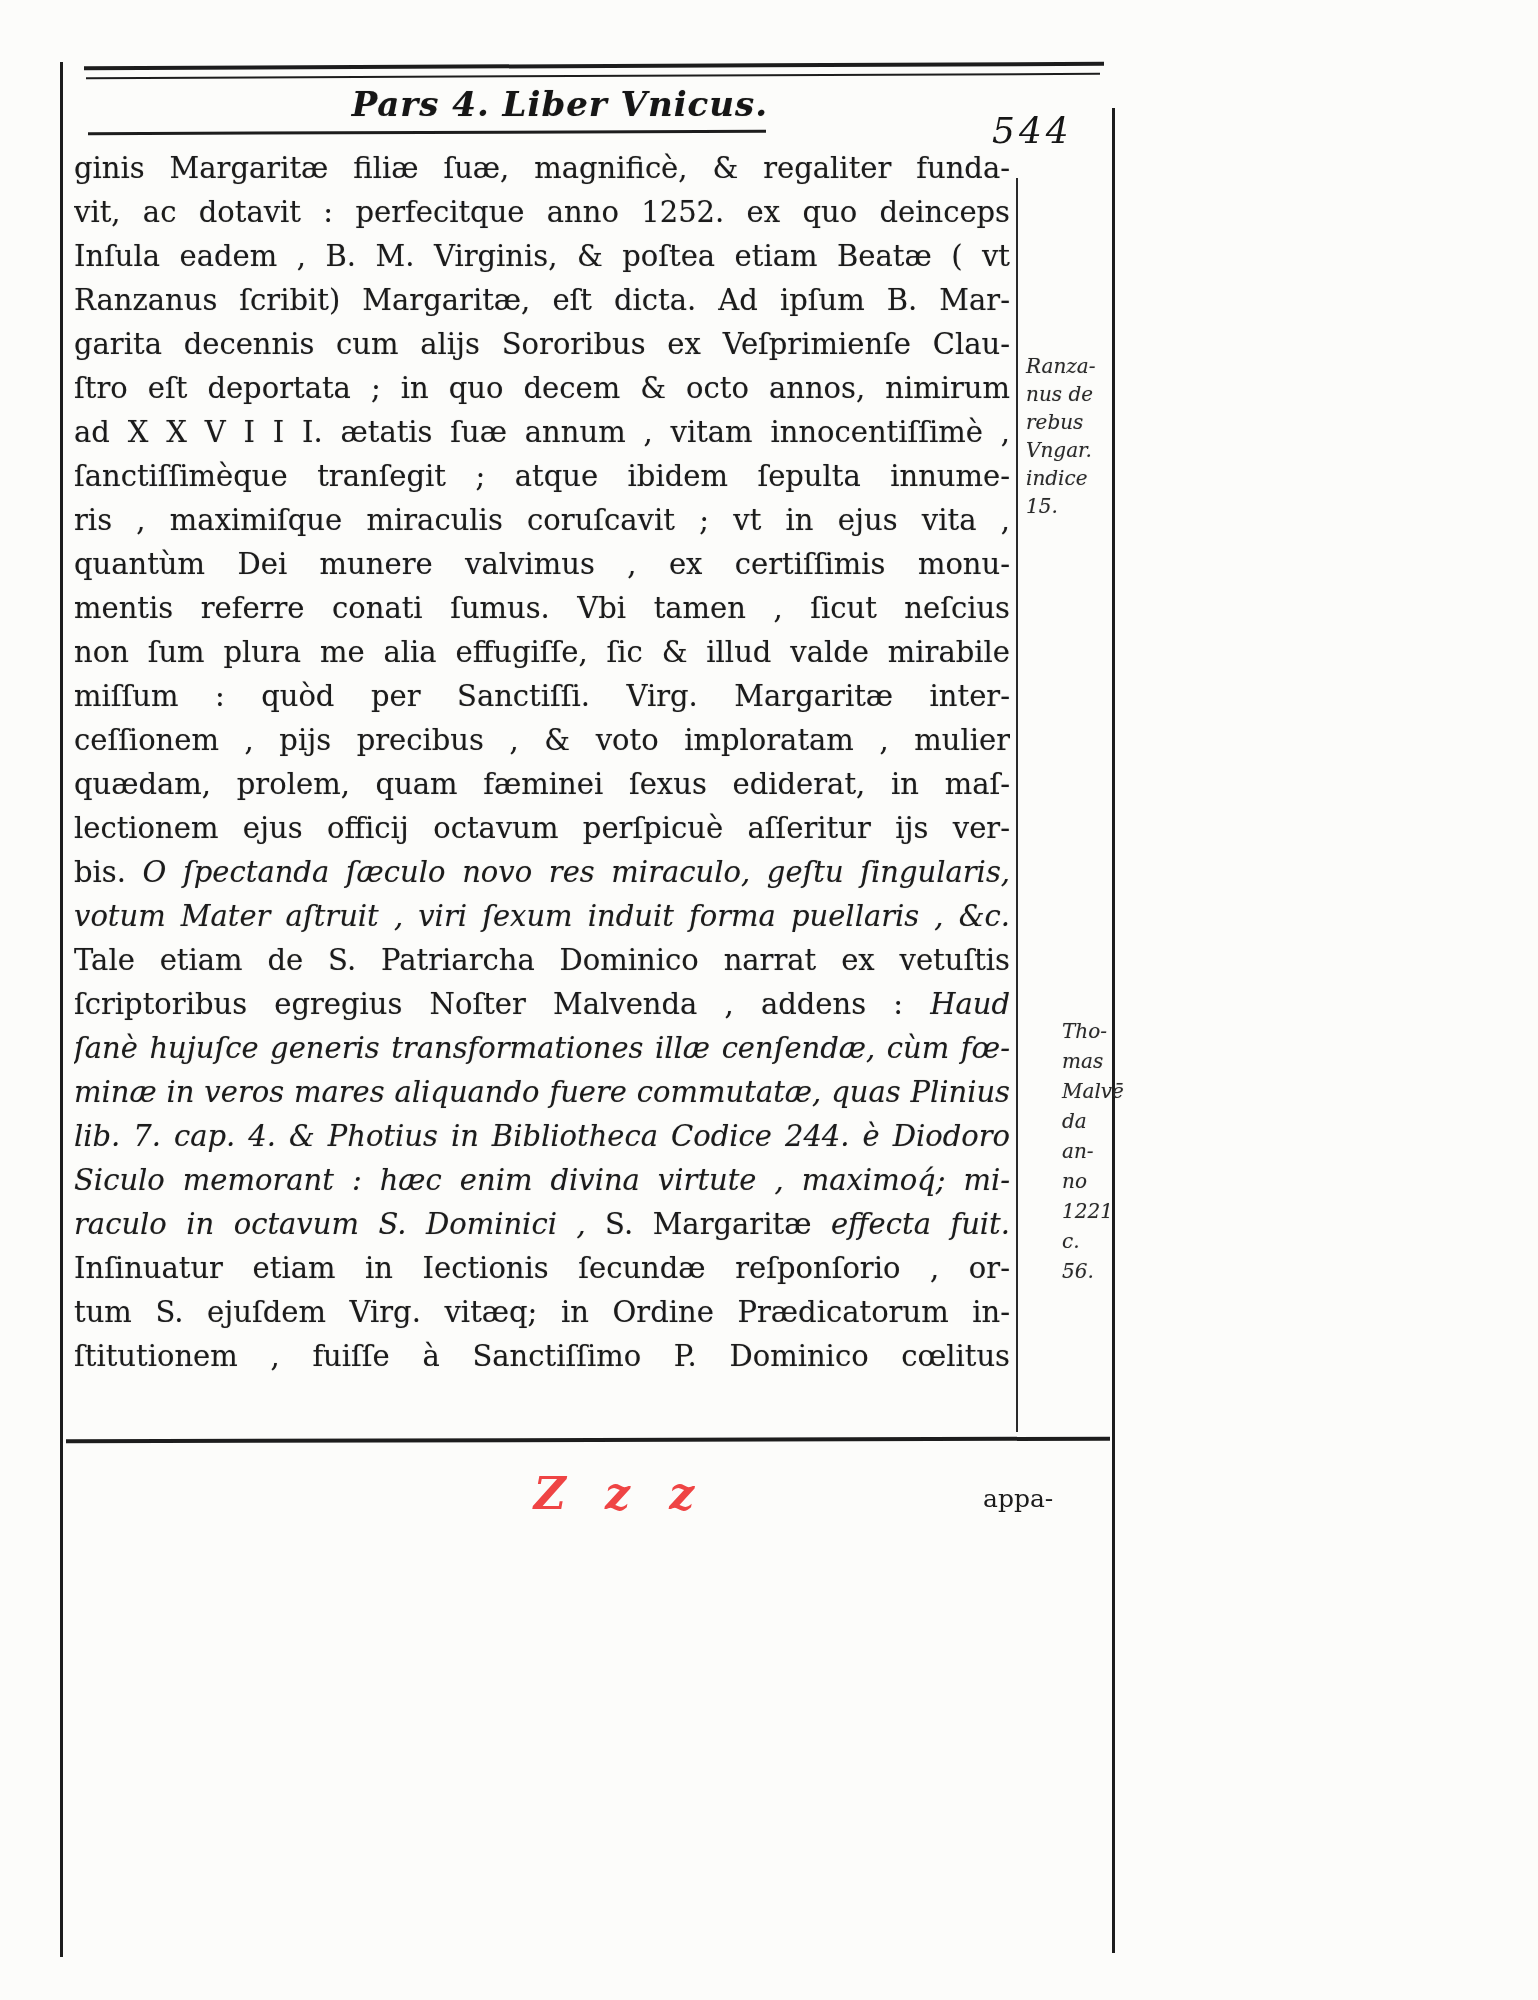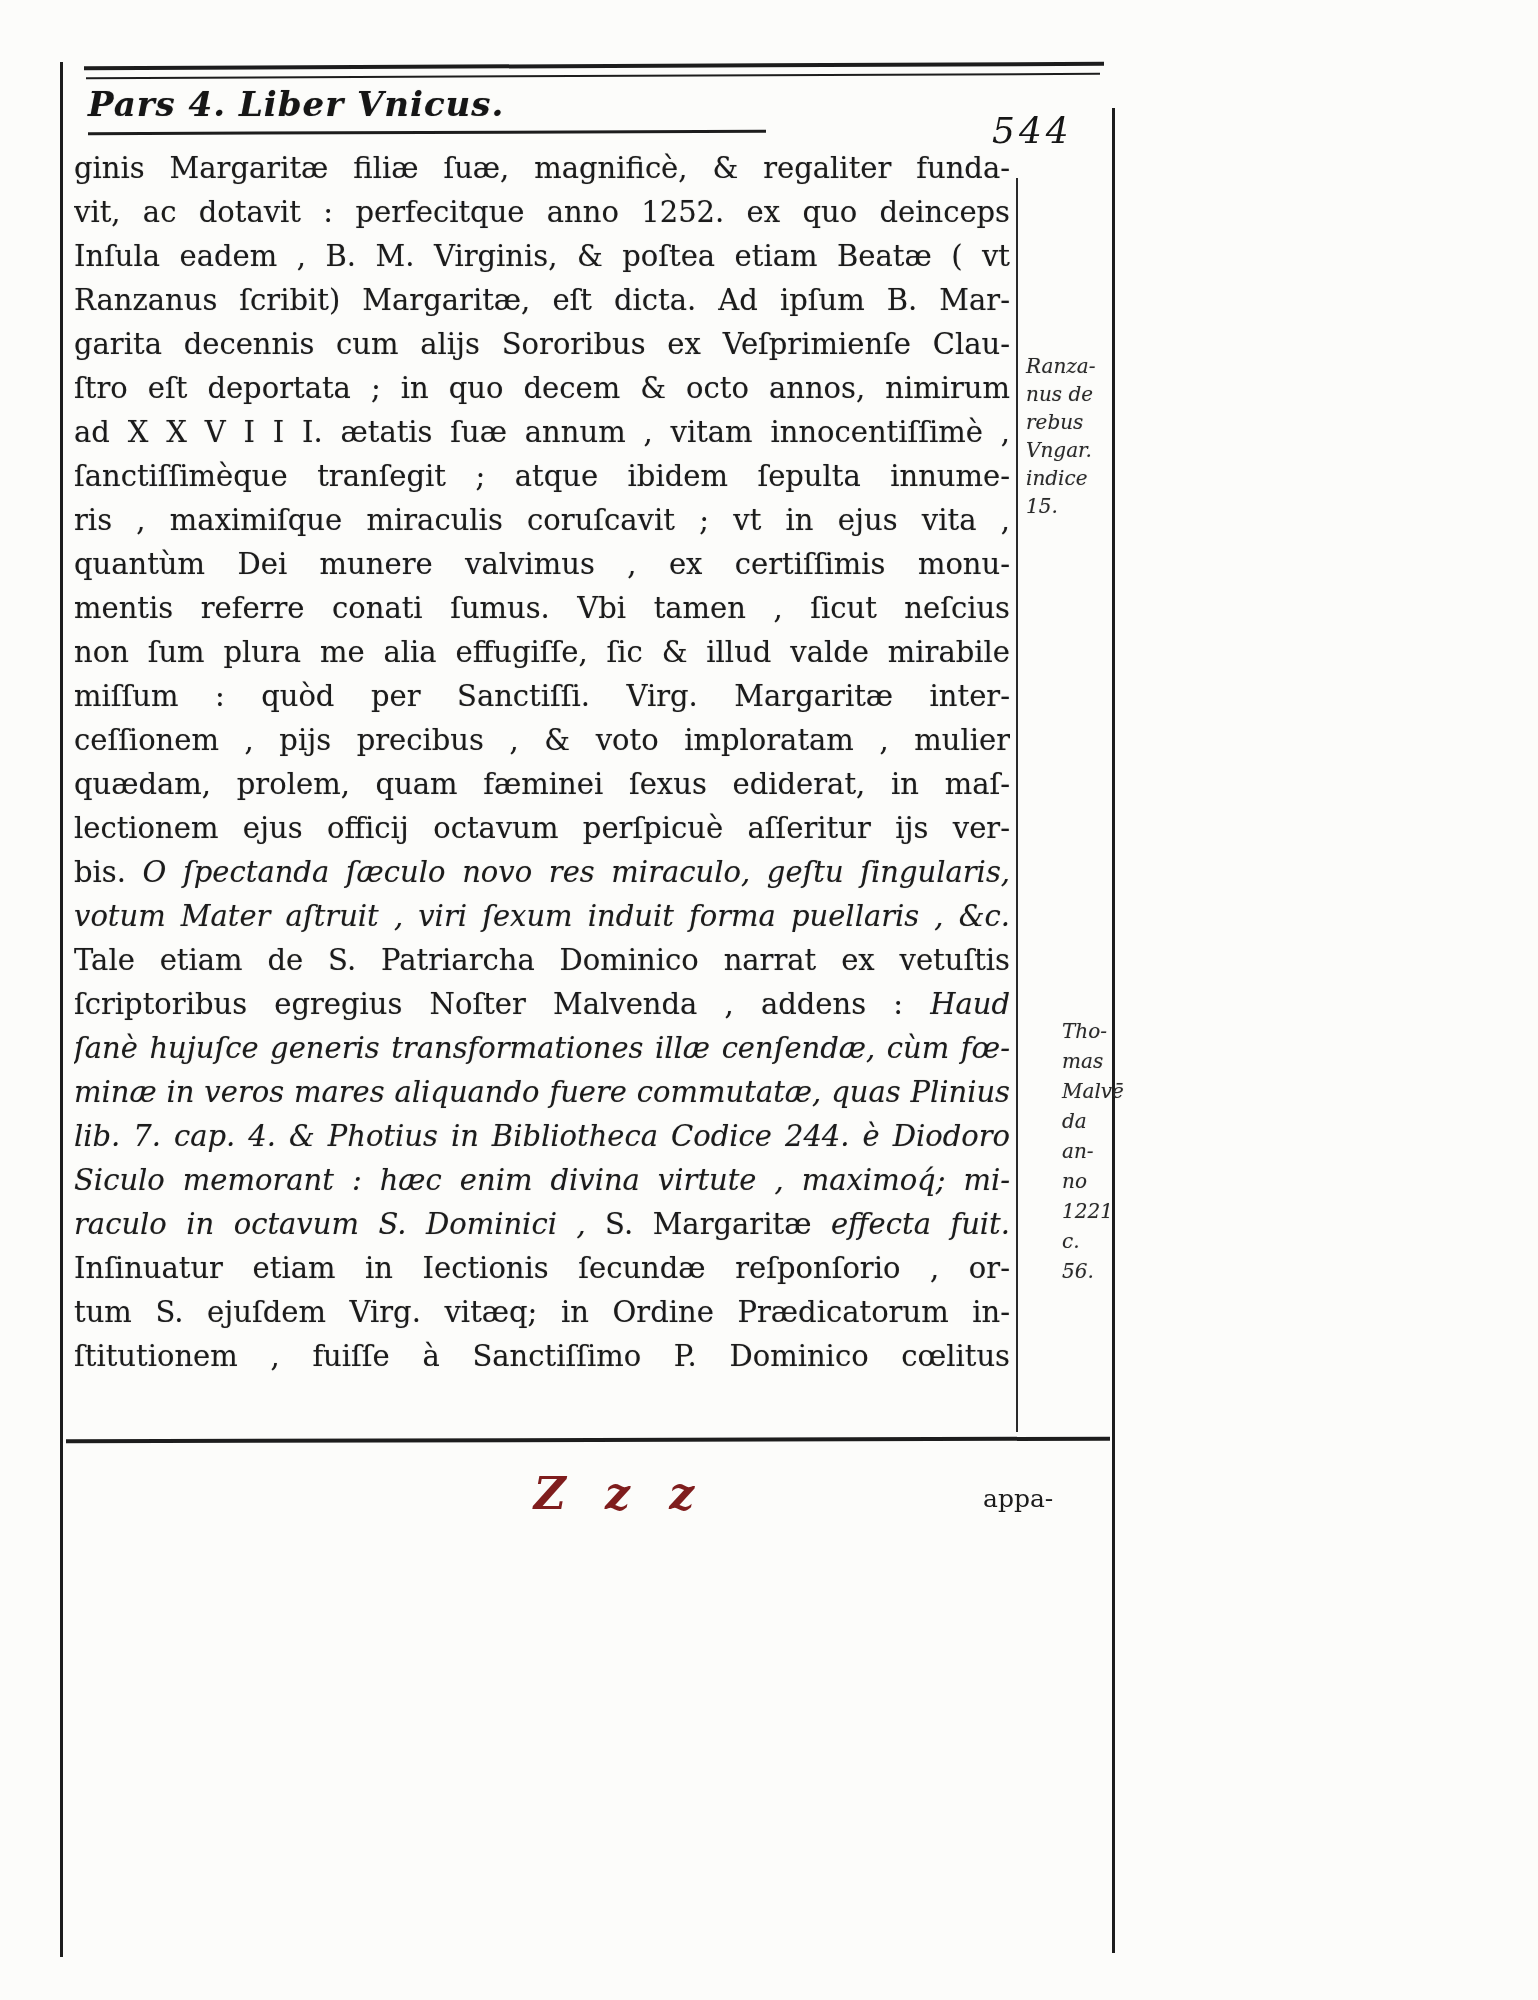--- a/index.html
+++ b/index.html
@@ -21,21 +21,21 @@
   .rule-top-b    { left: 86px;  top: 75px;   width: 1014px; height: 2px; transform: rotate(-0.25deg); }
   .rule-header   { left: 88px;  top: 131px;  width: 678px;  height: 3px; transform: rotate(-0.2deg); }
   .rule-left     { left: 60px;  top: 62px;   width: 3px;    height: 1895px; }
   .rule-right    { left: 1112px;top: 108px;  width: 3px;    height: 1845px; }
   .rule-inner    { left: 1016px;top: 178px;  width: 2px;    height: 1254px; background:#2a2a2a; }
   .rule-bottom   { left: 66px;  top: 1438px; width: 1044px; height: 4px; transform: rotate(-0.15deg); }
 
   
   .running-title {
     position: absolute; left: 88px; top: 84px; width: 680px;
-    text-align: left;
+    text-align: right;
     font-style: italic; font-weight: bold;
     font-size: 34px; letter-spacing: 1px;
     color: #161616;
     text-shadow: 0 0 1px rgba(20,20,20,0.4);
   }
   .page-number {
     position: absolute; left: 992px; top: 110px;
     font-style: italic; font-size: 36px; letter-spacing: 4px;
     color: #161616;
   }
@@ -68,21 +68,21 @@
   .margin-note-0 .mn-line { line-height: 28px; }
   .margin-note-1 { left: 1018px; top: 1016px; width: 92px; padding-left: 44px; }
   .margin-note-1 .mn-line { line-height: 30px; }
 
   
   .signature-mark {
     position: absolute; left: 440px; top: 1468px; width: 360px;
     text-align: center;
     font-style: italic; font-weight: bold;
     font-size: 44px; letter-spacing: 12px;
-    color: #7f1d1d;
+    color: #ef4444;
   }
   .catchword {
     position: absolute; left: 935px; top: 1484px;
     font-size: 25px;
     color: #1b1b1b;
     margin-left: 48px;
   }
 </style>
 </head>
 <body>

